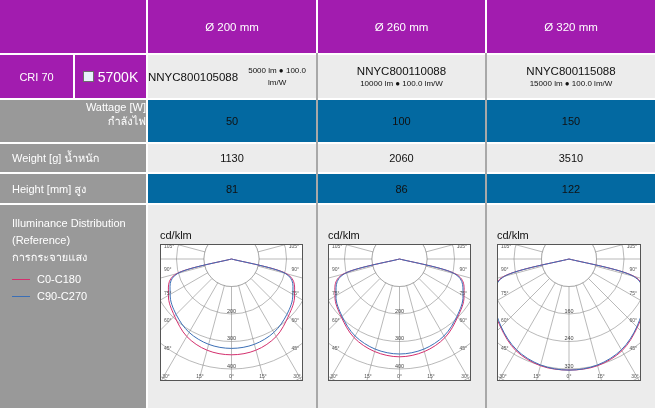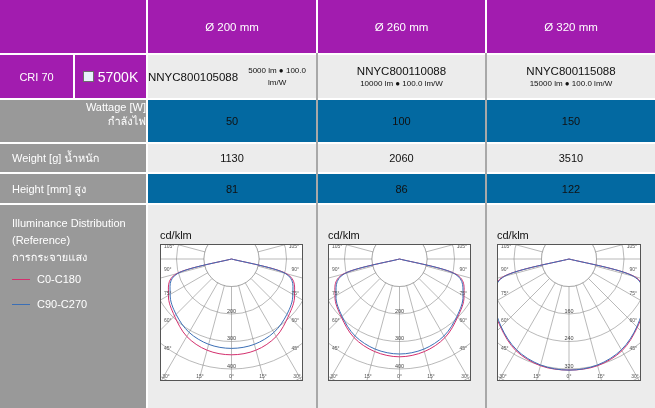--- a/index.html
+++ b/index.html
@@ -98,21 +98,21 @@
     </div>
 
   <div class="cell lbl" style="left:0;top:205px;width:146px;height:203px;flex-direction:column;align-items:flex-start;line-height:17px;padding-top:10px;">
     <div>Illuminance Distribution</div>
     <div>(Reference)</div>
     <div>การกระจายแสง</div>
     <div class="legend-row">
       <span class="legend-line" style="background:#d4306e;"></span>
       <span>C0-C180</span>
     </div>
-    <div class="legend-row" style="margin-top:8px;">
+    <div class="legend-row" style="margin-top:0;">
       <span class="legend-line" style="background:#3b6fb6;"></span>
       <span>C90-C270</span>
     </div>
   </div>
   <div class="cell light" style="left:148px;top:205px;width:168px;height:203px;"></div>
   <div class="cell light" style="left:318px;top:205px;width:167px;height:203px;"></div>
   <div class="cell light" style="left:487px;top:205px;width:168px;height:203px;"></div>
 
   <div class="chart-title" style="left:160px;top:229px;">cd/klm</div>
   <div class="chart-title" style="left:328px;top:229px;">cd/klm</div>

